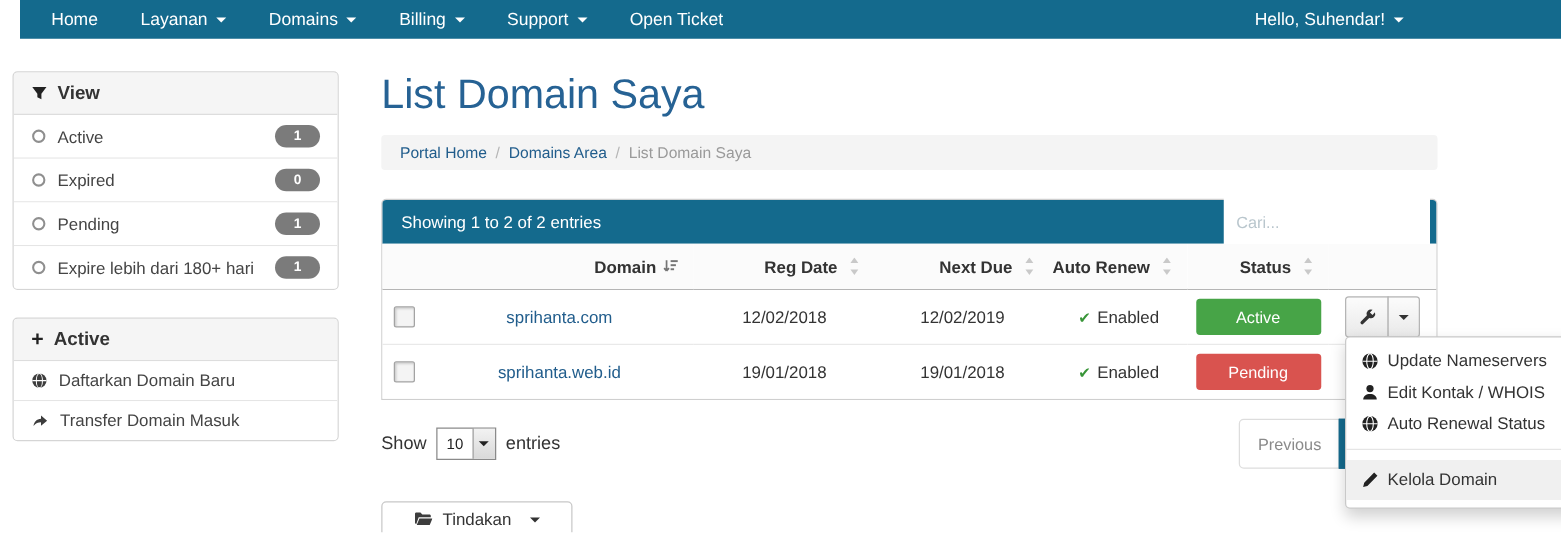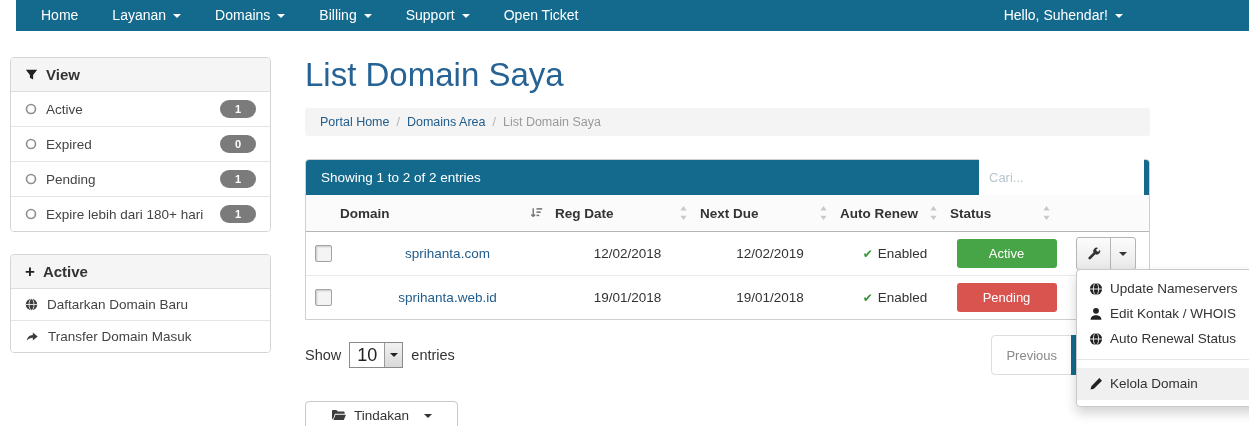--- a/index.html
+++ b/index.html
@@ -28,40 +28,40 @@
   .breadcrumb{background:#f4f4f4;border-radius:3px;padding:7px 15px;font-size:12.5px;color:#9a9a9a;margin-bottom:23px;}
   .breadcrumb a{color:#215d8c;text-decoration:none;cursor:pointer;}
   .crumb-sep{margin:0 7px;color:#b5b5b5;}
 
   .table-panel{border:1px solid #cfcfcf;border-radius:4px 4px 0 0;}
   .table-header-bar{background:#146a8d;border-radius:3px 3px 0 0;height:35px;display:flex;align-items:center;padding:0 5px 0 15px;color:#fff;font-size:13.5px;}
   .search-input{margin-left:auto;width:145px;height:25px;border:none;border-radius:3px;padding:12px 10px;font-size:13px;color:#444;outline:none;font-family:inherit;}
   .search-input::placeholder{color:#b9c6cd;}
 
   table.domains{width:100%;border-collapse:collapse;background:#fff;}
-  thead th{height:36px;background:#fbfbfb;border-bottom:1px solid #b5b5b5;font-size:13.5px;font-weight:bold;color:#333;text-align:left;position:relative;padding:0 30px 0 0;cursor:pointer;}
+  thead th{height:36px;background:#fbfbfb;border-bottom:1px solid #b5b5b5;font-size:13.5px;font-weight:bold;color:#333;text-align:right;position:relative;padding:0 30px 0 0;cursor:pointer;}
   .sort-icon{position:absolute;right:12px;top:50%;transform:translateY(-50%);color:#c9c9c9;}
   .sort-icon.active{color:#757575;}
   tbody td{height:41px;border-top:1px solid #e9e9e9;font-size:13.5px;text-align:center;vertical-align:middle;color:#333;}
   a.domain-link{color:#215d8c;text-decoration:none;cursor:pointer;}
   .check-glyph{color:#389538;font-size:12px;margin-right:5px;}
   .status-btn{display:inline-block;width:100px;padding:7px 0;border-radius:3px;color:#fff;font-size:13px;cursor:pointer;border:none;font-family:inherit;}
   .status-active{background:#47a447;}
   .status-pending{background:#d9534f;}
   .fake-checkbox{width:15px;height:15px;border:1px solid #a3a3a3;border-radius:2px;background:#f4f4f4;box-shadow:inset 1px 1px 2px rgba(0,0,0,.18);margin:0 auto;cursor:pointer;}
 
   .btn-group{display:inline-flex;}
   .tool-btn{height:31px;background:linear-gradient(#fcfcfc,#e9e9e9);border:1px solid #b5b5b5;display:inline-flex;align-items:center;justify-content:center;cursor:pointer;color:#333;}
   .tool-btn.wrench{width:33px;border-radius:3px 0 0 3px;}
   .tool-btn.dd{width:24px;border-radius:0 3px 3px 0;margin-left:-1px;}
   .tool-btn .caret{border-top-color:#333;margin-left:0;}
 
   .bottom-controls{display:flex;align-items:center;margin-top:15px;font-size:14.5px;color:#333;}
   .select-box{display:inline-flex;align-items:stretch;border:1px solid #8a8a8a;background:#fff;height:24px;margin:0 8px;cursor:pointer;}
-  .select-value{padding:0 7px;font-size:18px;display:flex;align-items:center;color:#222;}
+  .select-value{padding:0 7px;font-size:12px;display:flex;align-items:center;color:#222;}
   .select-caret{width:17px;background:linear-gradient(#f2f2f2,#d9d9d9);border-left:1px solid #9a9a9a;display:flex;align-items:center;justify-content:center;}
   .select-caret .caret{border-top-color:#222;margin-left:0;}
   .pagination{margin-left:auto;display:inline-flex;}
   .page-btn{height:40px;box-sizing:border-box;border:1px solid #ddd;background:#fff;color:#8a8a8a;font-size:13px;padding:0 14px;display:inline-flex;align-items:center;cursor:default;font-family:inherit;}
   .page-btn.prev{border-radius:4px 0 0 4px;}
   .page-btn.current{width:34px;background:#146a8d;border-color:#146a8d;padding:0;margin-left:-1px;}
   .page-btn.next{width:46px;border-radius:0 4px 4px 0;margin-left:-1px;}
 
   .bulk-btn{margin-top:26px;display:inline-flex;align-items:center;gap:8px;border:1px solid #c8c8c8;border-radius:4px;background:#fff;color:#333;font-size:13.5px;padding:6px 25px;cursor:pointer;font-family:inherit;}
 

